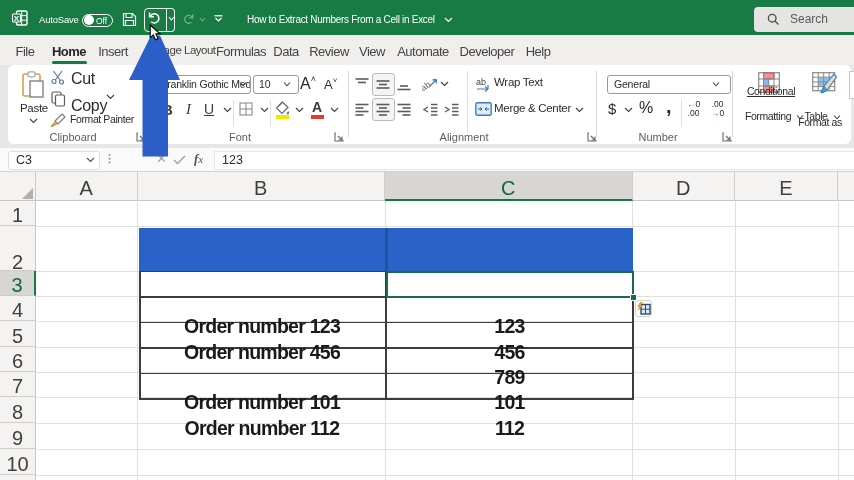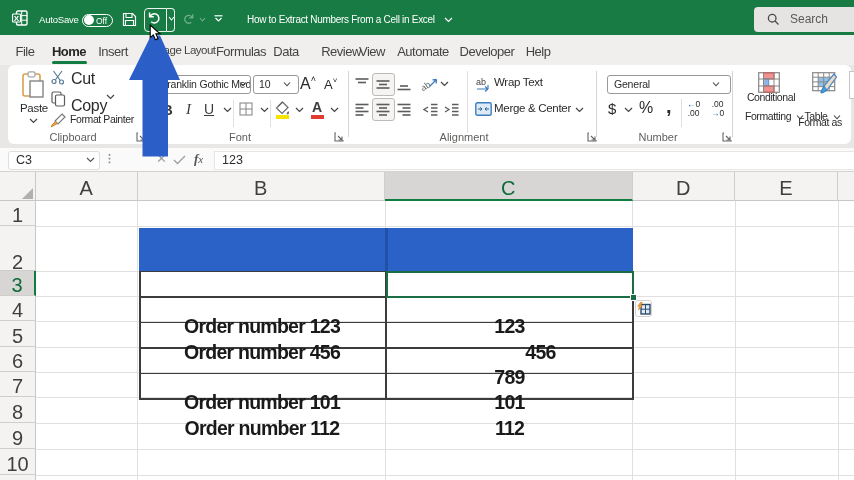--- a/index.html
+++ b/index.html
@@ -94,21 +94,21 @@
     </svg>
     <div class="abs" style="left:790px;top:12px;font-size:12px;color:#595959;">Search</div>
   </div>
   <div class="abs" id="tabrow">
     <div class="tab" style="left:25px;">File</div>
     <div class="tab" style="left:69px;font-weight:bold;color:#262626;">Home</div>
     <div class="tab" style="left:113px;">Insert</div>
     <div class="tab" style="left:186px;font-size:11.5px;">Page Layout</div>
     <div class="tab" style="left:241px;">Formulas</div>
     <div class="tab" style="left:286px;">Data</div>
-    <div class="tab" style="left:341px;">Review</div>
+    <div class="tab" style="left:329px;">Review</div>
     <div class="tab" style="left:372px;">View</div>
     <div class="tab" style="left:423px;">Automate</div>
     <div class="tab" style="left:487px;">Developer</div>
     <div class="tab" style="left:538px;">Help</div>
     <div class="abs" style="left:52px;top:26px;width:35px;height:3px;background:#127C42;border-radius:2px;"></div>
   </div>
   <div class="abs" id="ribbon">
     <div id="ribboncard"></div>
 
     <svg class="abs" style="left:20px;top:6px" width="26" height="28" viewBox="0 0 26 28">
@@ -293,21 +293,21 @@
     <svg class="abs" style="left:758px;top:7px" width="22" height="21" viewBox="0 0 22 21">
       <rect x="0.7" y="0.7" width="20.6" height="19.6" fill="#fff" stroke="#8A8886" stroke-width="1.2"></rect>
       <rect x="5.5" y="1" width="10.5" height="6" fill="#F0938F" stroke="#C75350" stroke-width="1"></rect>
       <rect x="5.5" y="7" width="5.2" height="7" fill="#92B5E2" stroke="#5C8BC7" stroke-width="1"></rect>
       <rect x="5.5" y="14" width="10.5" height="6" fill="#F0938F" stroke="#C75350" stroke-width="1"></rect>
       <line x1="5.5" y1="0.7" x2="5.5" y2="20.3" stroke="#8A8886" stroke-width="1"></line>
       <line x1="16" y1="0.7" x2="16" y2="20.3" stroke="#8A8886" stroke-width="1"></line>
       <line x1="0.7" y1="7" x2="22" y2="7" stroke="#8A8886" stroke-width="1"></line>
       <line x1="0.7" y1="14" x2="22" y2="14" stroke="#8A8886" stroke-width="1"></line>
     </svg>
-    <div class="rlbl" style="left:771px;top:26px;transform:translateX(-50%);font-size:10.5px;letter-spacing:-0.4px;">Conditional</div>
+    <div class="rlbl" style="left:771px;top:20px;transform:translateX(-50%);font-size:10.5px;letter-spacing:-0.4px;text-decoration:underline;">Conditional</div>
     <div class="rlbl" style="left:768px;top:45px;transform:translateX(-50%);font-size:10.5px;letter-spacing:-0.4px;">Formatting</div>
     <svg class="abs" style="left:796px;top:50px" width="8" height="5" viewBox="0 0 8 5">
       <path d="M1 0.5 L4 3.8 L7 0.5" fill="none" stroke="#444" stroke-width="1.1"></path>
     </svg>
     <svg class="abs" style="left:812px;top:7px" width="26" height="23" viewBox="0 0 26 23">
       <rect x="0.7" y="0.7" width="22" height="18" fill="#fff" stroke="#8A8886" stroke-width="1.2"></rect>
       <rect x="6" y="5.2" width="11" height="9" fill="#8DC1EA"></rect>
       <line x1="6.2" y1="0.7" x2="6.2" y2="19.3" stroke="#8A8886" stroke-width="1"></line>
       <line x1="11.7" y1="0.7" x2="11.7" y2="19.3" stroke="#8A8886" stroke-width="1"></line>
       <line x1="17.2" y1="0.7" x2="17.2" y2="19.3" stroke="#8A8886" stroke-width="1"></line>
@@ -394,21 +394,21 @@
     <div class="abs" style="left:138.5px;top:149.8px;width:495px;height:1.5px;background:#3C3C3C;"></div>
     <div class="abs" style="left:138.5px;top:175.3px;width:495px;height:1.5px;background:#3C3C3C;"></div>
     <div class="abs" style="left:138.5px;top:200.8px;width:495px;height:1.5px;background:#3C3C3C;"></div>
     <div class="abs" style="left:138.5px;top:226px;width:495px;height:1.5px;background:#3C3C3C;"></div>
 
     <div class="cell-b" style="left:139px;top:102px;width:246px;">Order number 123</div>
     <div class="cell-b" style="left:139px;top:127.5px;width:246px;">Order number 456</div>
     <div class="cell-b" style="left:139px;top:178.3px;width:246px;">Order number 101</div>
     <div class="cell-b" style="left:139px;top:203.8px;width:246px;">Order number 112</div>
     <div class="cell-b" style="left:387px;top:102px;width:245px;">123</div>
-    <div class="cell-b" style="left:387px;top:127.5px;width:245px;padding-left:31px;">456</div>
+    <div class="cell-b" style="left:387px;top:127.5px;width:245px;">456</div>
     <div class="cell-b" style="left:387px;top:153px;width:245px;">789</div>
     <div class="cell-b" style="left:387px;top:178.3px;width:245px;">101</div>
     <div class="cell-b" style="left:387px;top:203.8px;width:245px;">112</div>
 
     <div class="abs" style="left:385.5px;top:99px;width:248px;height:27px;border:2px solid #1B6E44;box-sizing:border-box;"></div>
     <div class="abs" style="left:629.5px;top:122px;width:5px;height:5px;background:#1B6E44;border:1px solid #fff;"></div>
 
     <div class="abs" style="left:634.5px;top:127.5px;width:17px;height:17px;background:#fff;border:1px solid #D4D2D0;border-radius:3px;box-sizing:border-box;">
       <svg width="14" height="13" viewBox="0 0 14 13" style="position:absolute;left:1px;top:1.5px;">
         <rect x="4" y="2.5" width="9" height="9.5" fill="#DEEBF7" stroke="#2F4A6E" stroke-width="1.4"></rect>

